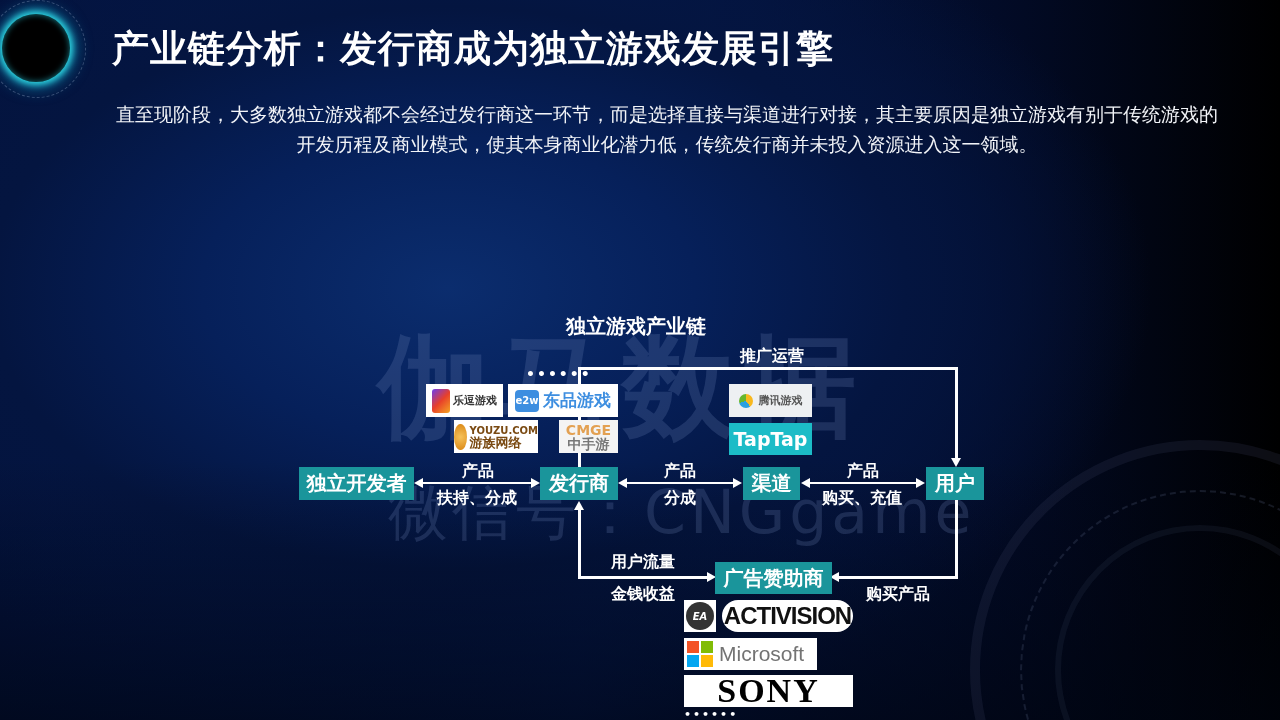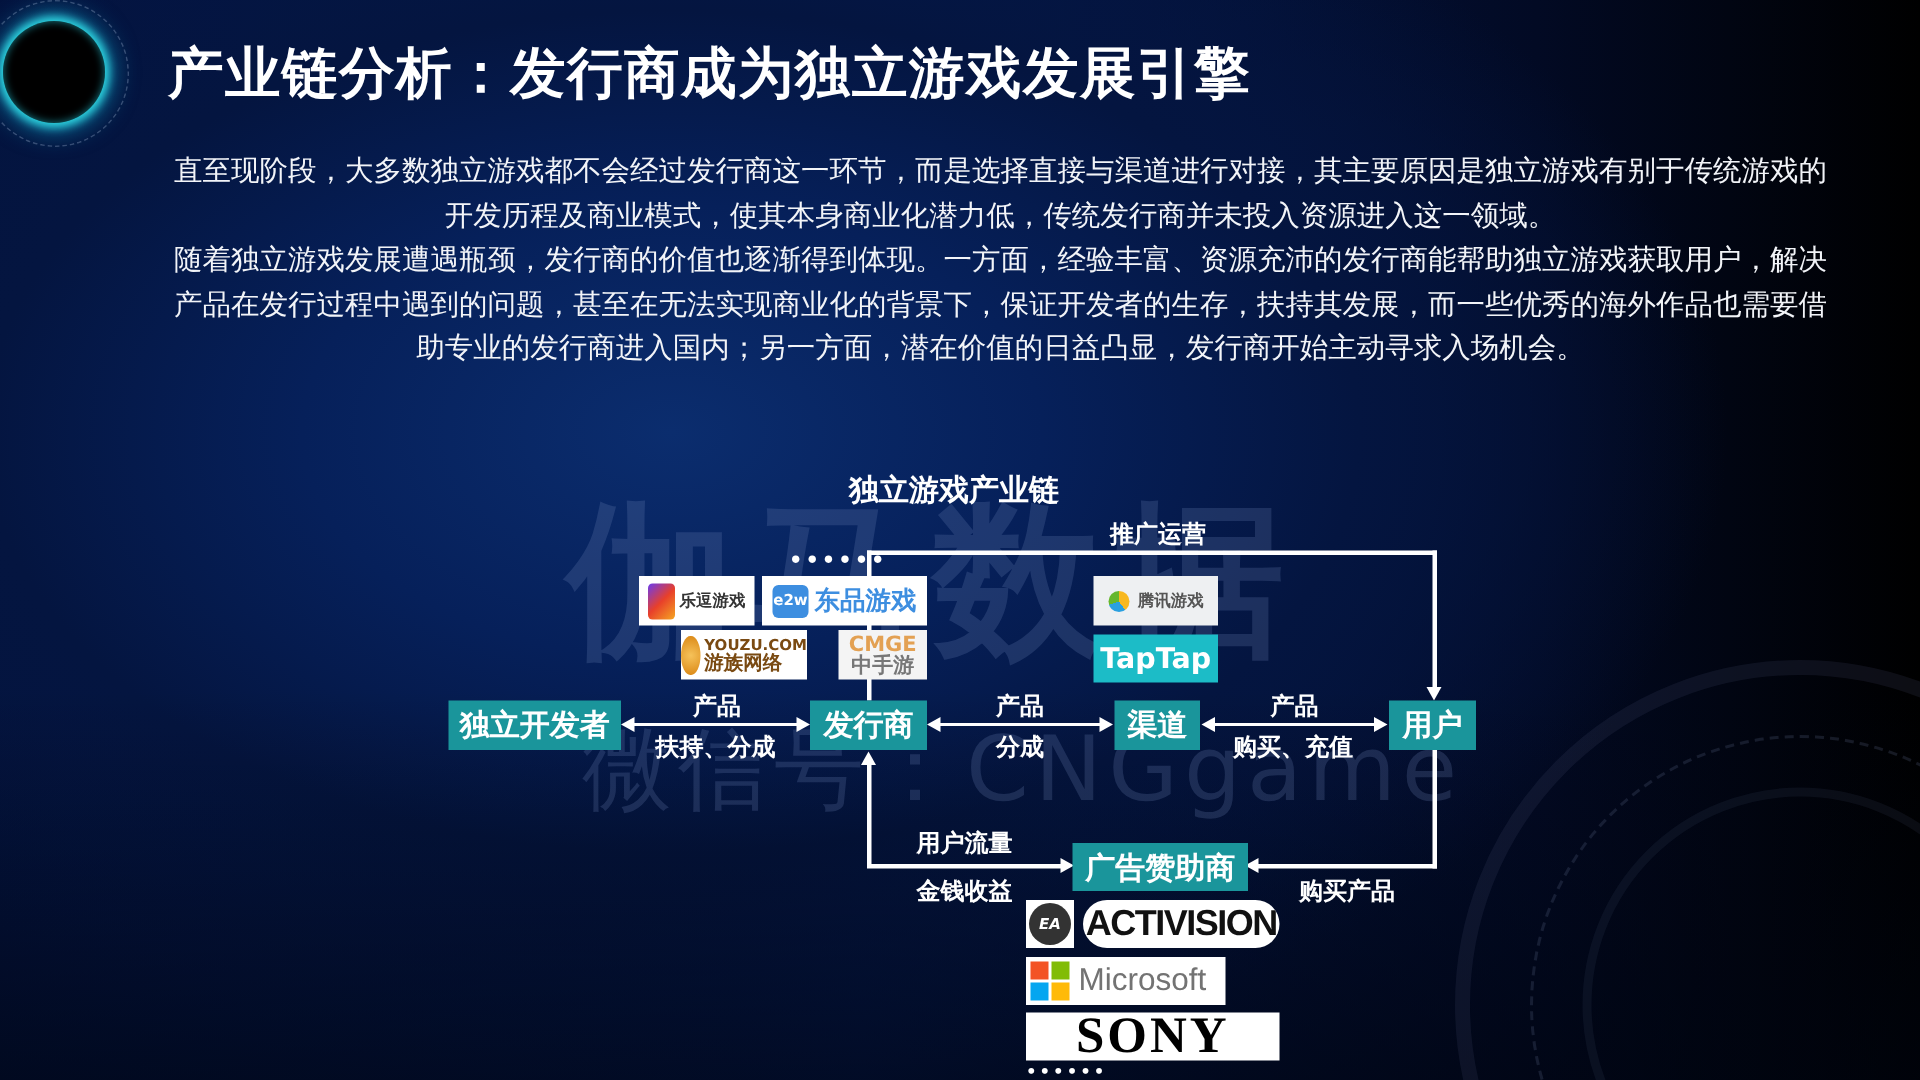--- a/index.html
+++ b/index.html
@@ -101,21 +101,20 @@
 <body>
 
 <div class="bg-dark-bottom"></div>
 <div class="deco-circle"></div>
 <div class="deco-rings"></div>
 
 <h1 class="title">产业链分析：发行商成为独立游戏发展引擎</h1>
 
 <div class="body-text">
   <p>直至现阶段，大多数独立游戏都不会经过发行商这一环节，而是选择直接与渠道进行对接，其主要原因是独立游戏有别于传统游戏的开发历程及商业模式，使其本身商业化潜力低，传统发行商并未投入资源进入这一领域。</p>
-  <p>随着独立游戏发展遭遇瓶颈，发行商的价值也逐渐得到体现。一方面，经验丰富、资源充沛的发行商能帮助独立游戏获取用户，解决产品在发行过程中遇到的问题，甚至在无法实现商业化的背景下，保证开发者的生存，扶持其发展，而一些优秀的海外作品也需要借助专业的发行商进入国内；另一方面，潜在价值的日益凸显，发行商开始主动寻求入场机会。</p>
 </div>
 
 <div class="wm wm-main">伽马数据</div>
 <div class="wm wm-sub">微信号：CNGgame</div>
 
 <div>
   <div class="diagram-title">独立游戏产业链</div>
 
   <div class="line" style="left:578px;top:367px;width:3px;height:100px;"></div>
   <div class="line" style="left:578px;top:367px;width:380px;height:3px;"></div>

